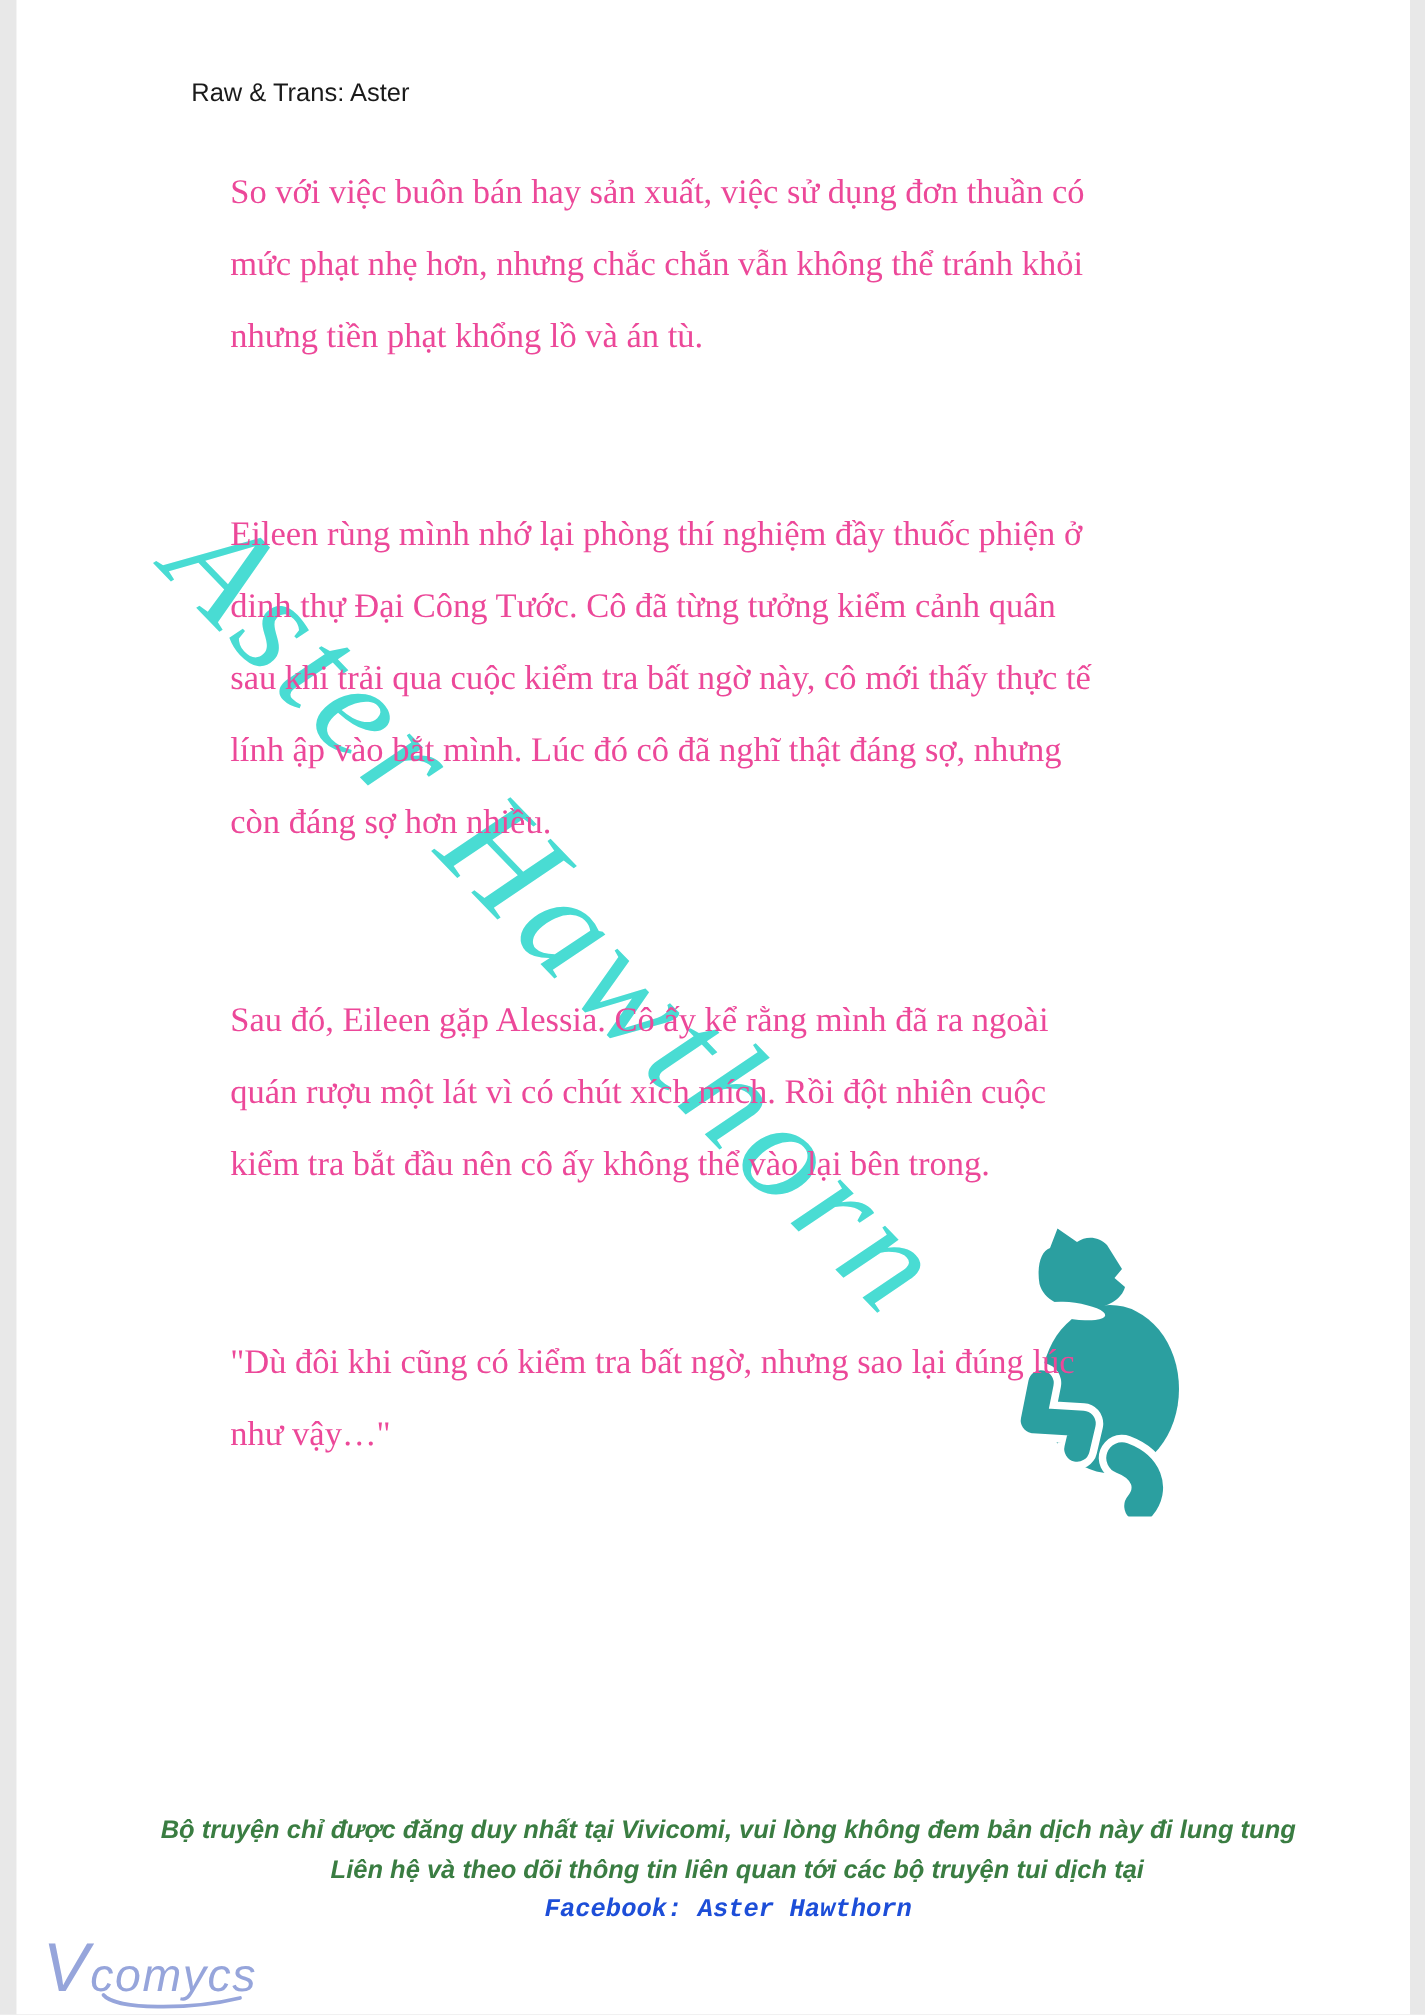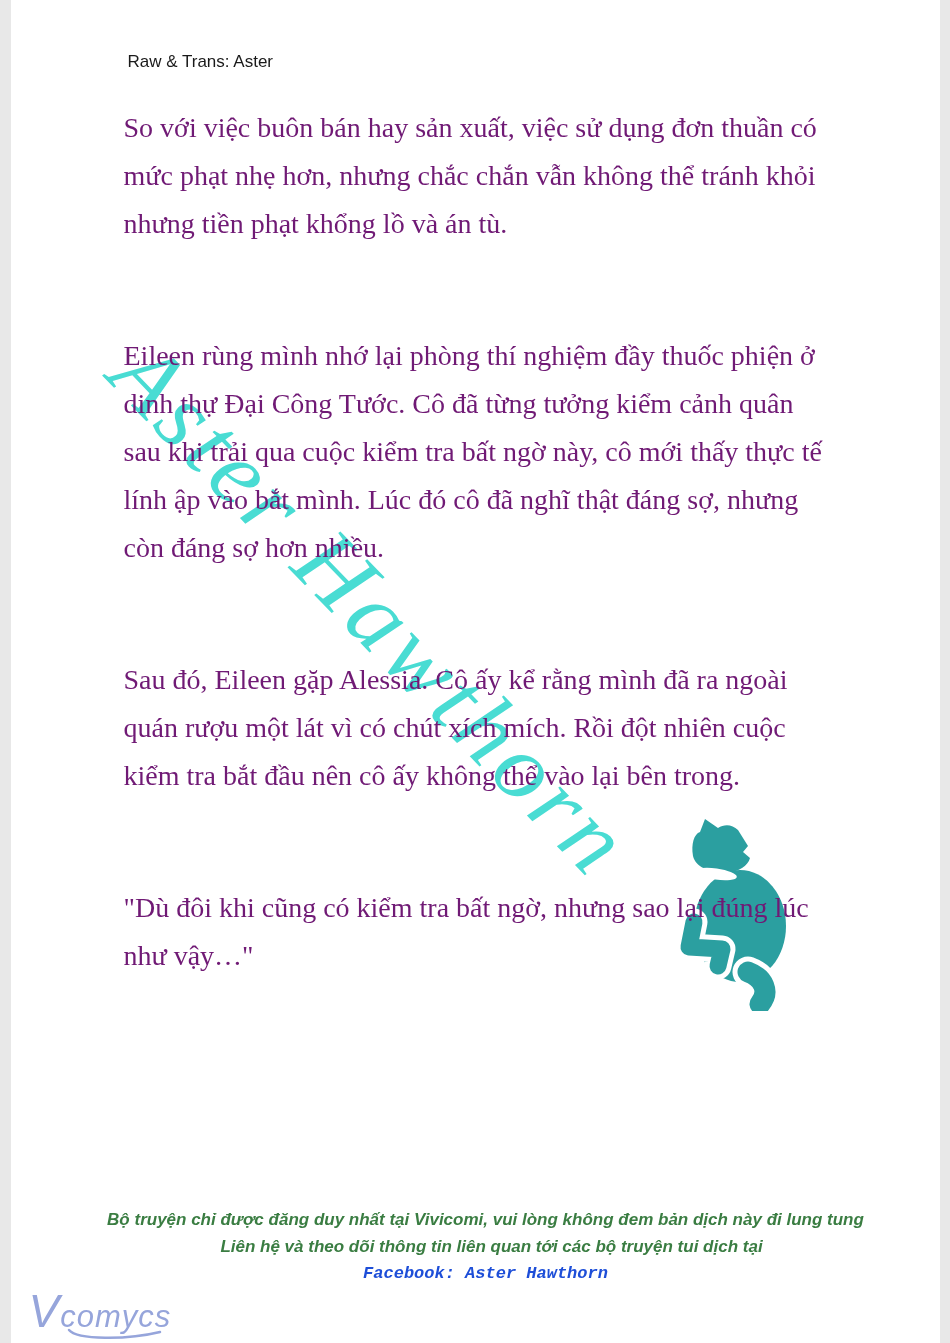--- a/index.html
+++ b/index.html
@@ -43,24 +43,25 @@
   
   .content {
     position: absolute;
     left: 113px;
     top: 104px;
     width: 732px;
     z-index: 2;
   }
   .para { margin: 0 0 84px 0; }
   .line {
-    font-size: 28px;
+    font-size: 23px;
     line-height: 48px;
-    color: #701a75;
+    color: #ec4899;
     white-space: nowrap;
+    margin-left: 30px;
   }
 
   
   .cat-logo {
     position: absolute;
     left: 653px;
     top: 816px;
     width: 122px;
     height: 195px;
     z-index: 1;

